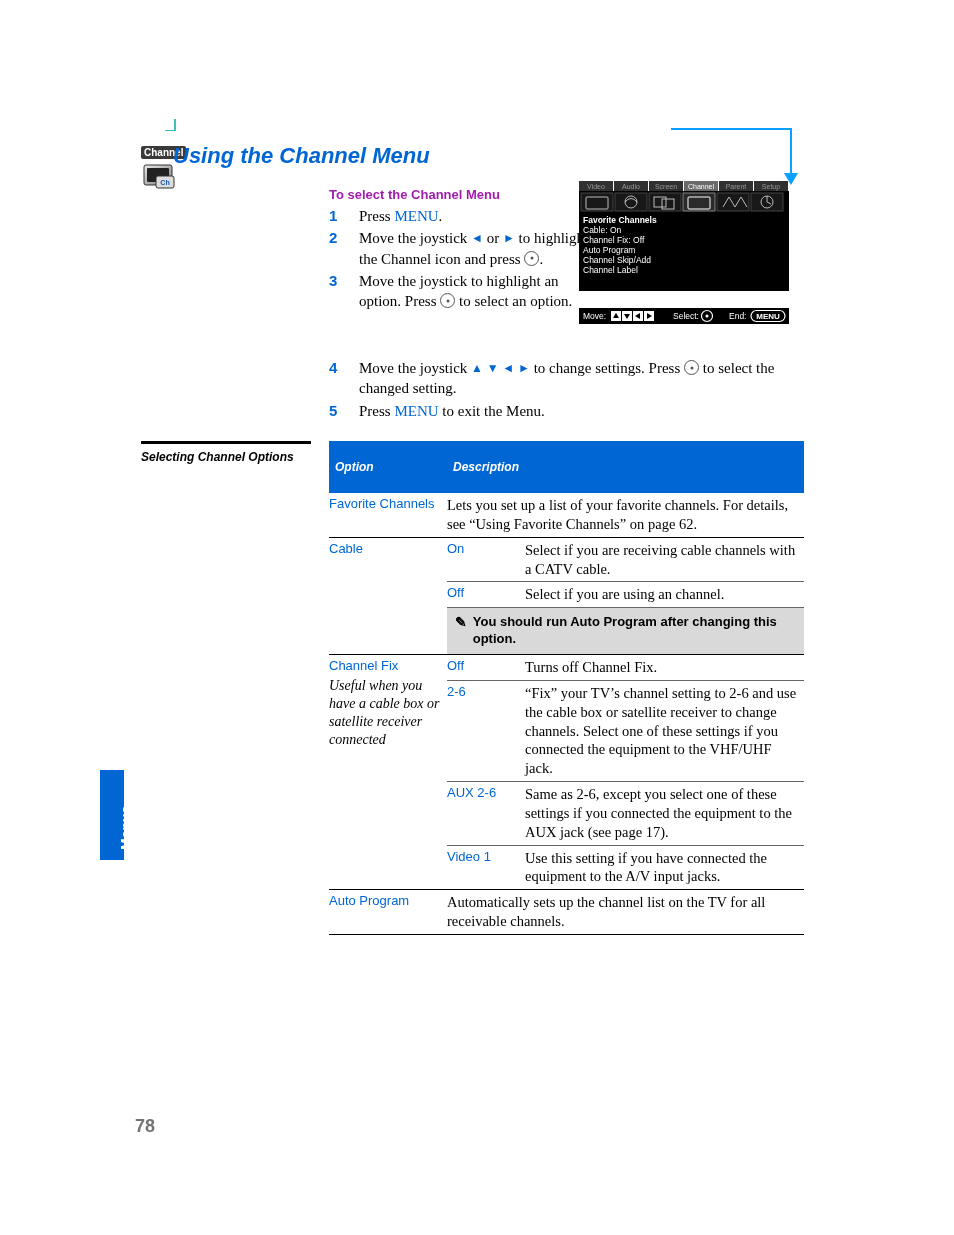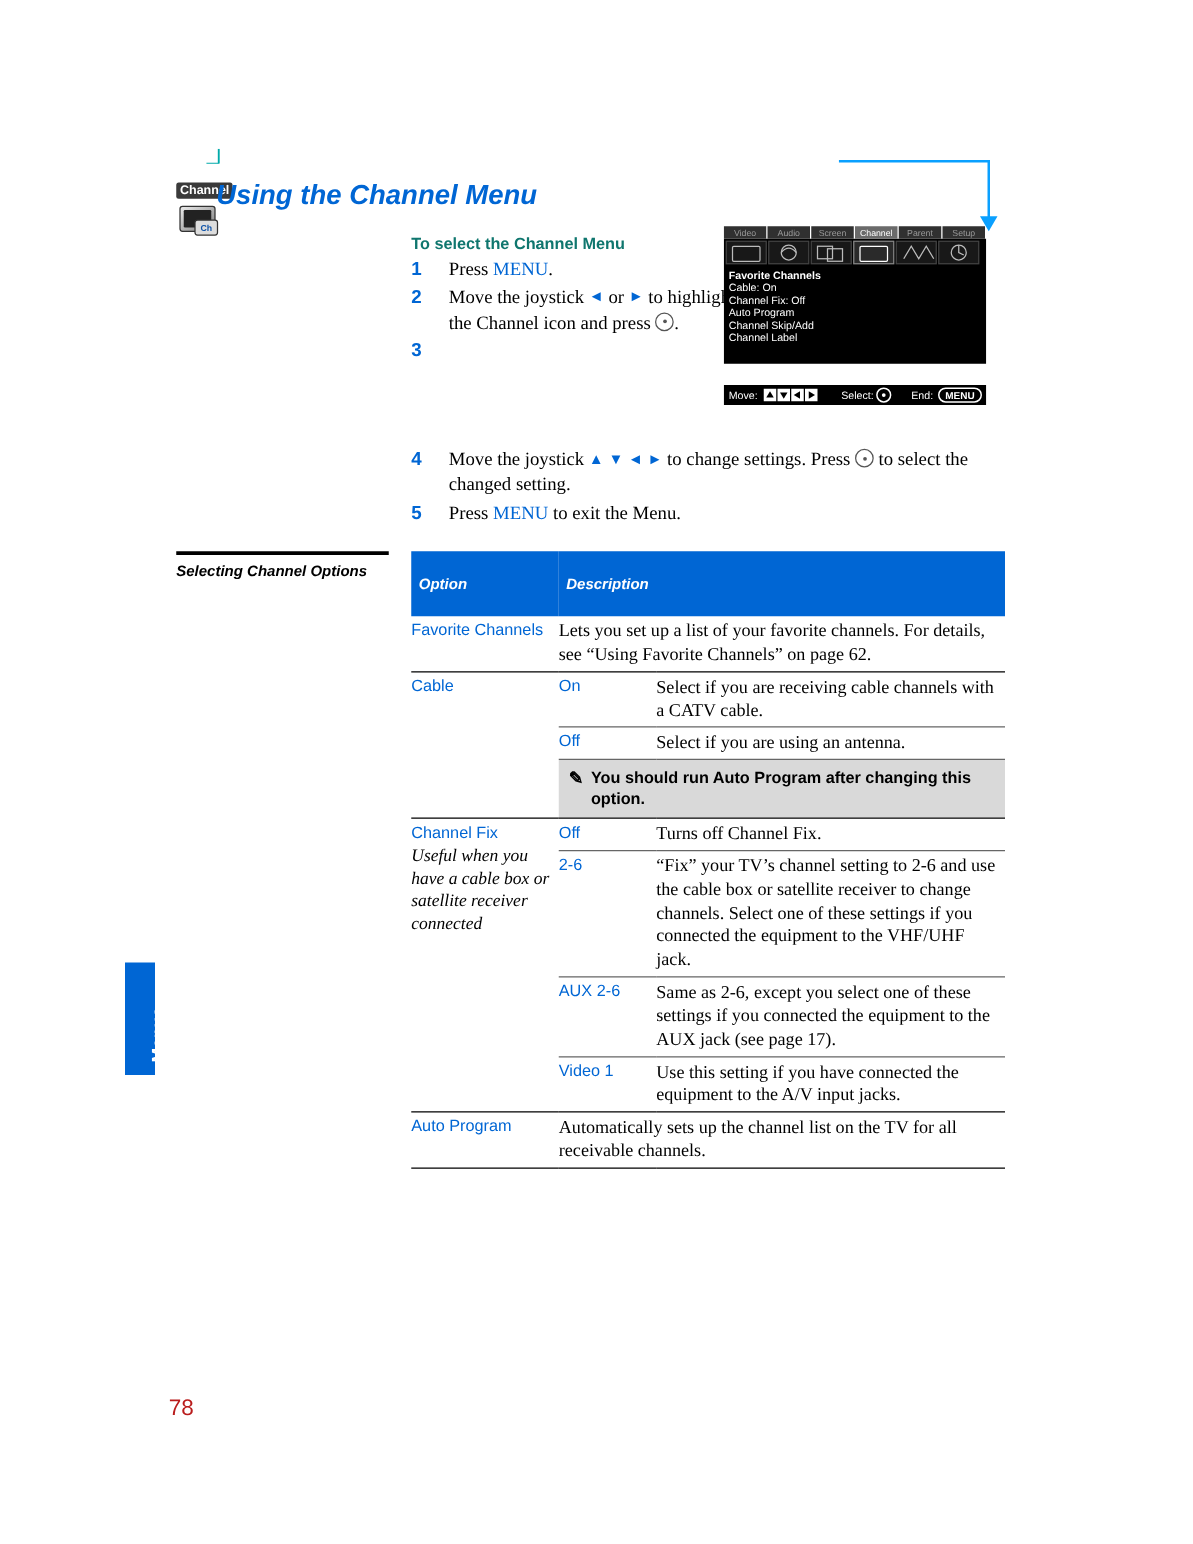--- a/index.html
+++ b/index.html
@@ -70,21 +70,21 @@
     font-family: "Trebuchet MS", Arial, sans-serif;
     font-style: italic;
     font-weight: bold;
     color: #000;
     font-size: 12px;
     margin: 0;
   }
   .subsection-title {
     font-family: Arial, sans-serif;
     font-weight: bold;
-    color: #0f766e;
+    color: #a21caf;
     font-size: 13px;
   }
   .steps {
     margin-top: 4px;
   }
   .step {
     display: flex;
     align-items: flex-start;
     margin-bottom: 2px;
     line-height: 1.35;
@@ -223,22 +223,22 @@
     transform-origin: left top;
     left: 18px;
     top: 80px;
     white-space:nowrap;
   }
   .pagenum {
     position: absolute;
     left: 135px;
     bottom: 98px;
     font-family: Arial, sans-serif;
-    font-weight: normal;
-    color: #b91c1c;
+    font-weight: bold;
+    color: #737373;
     font-size: 18px;
   }
 </style>
 </head>
 <body>
 
 <div class="page">
 
   <div class="crop-mark">
     <svg width="16" height="12" viewBox="0 0 16 12">
@@ -292,20 +292,23 @@
           </div>
         </div>
         <div class="step">
           <div class="stepnum">2</div>
           <div class="steptext">
             <span>Move the joystick </span><span class="arrow">◄</span><span> or </span><span class="arrow">►</span><span> to highlight the Channel icon and press </span><span class="pressicon"></span>.
           </div>
         </div>
         <div class="step">
           <div class="stepnum">3</div>
+          <div class="steptext">
+            <span>Move the joystick to highlight an option. Press </span><span class="pressicon"></span><span> to select an option.</span>
+          </div>
         </div>
       </div>
     </div>
 
     <div class="full-steps">
       <div class="step">
         <div class="stepnum">4</div>
         <div class="steptext">
           <span>Move the joystick </span><span class="arrow">▲</span> <span class="arrow">▼</span> <span class="arrow">◄</span> <span class="arrow">►</span><span> to change settings. Press </span><span class="pressicon"></span><span> to select the changed setting.</span>
         </div>
@@ -415,21 +418,21 @@
           <tr>
             <td class="opt" rowspan="5" style="vertical-align:top">Cable</td>
             <td class="opt">On</td>
             <td>Select if you are receiving cable channels with a CATV cable.</td>
           </tr>
           <tr>
               <td colspan="2" class="subhair" style="padding:0"></td>
             </tr>
           <tr>
             <td class="opt">Off</td>
-            <td>Select if you are using an antenna.</td>
+            <td>Select if you are using an channel.</td>
           </tr>
           <tr>
               <td colspan="2" class="subhair" style="padding:0"></td>
             </tr>
           <tr>
             <td colspan="2" style="padding:0">
               <div class="notebox">
                 <span class="pencil">✎</span>
                 <span>You should run Auto Program after changing this option.</span>
               </div>

